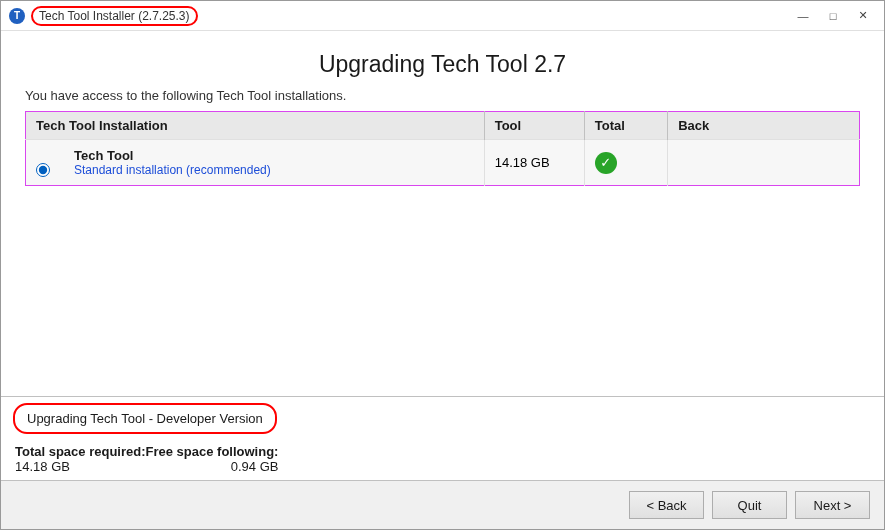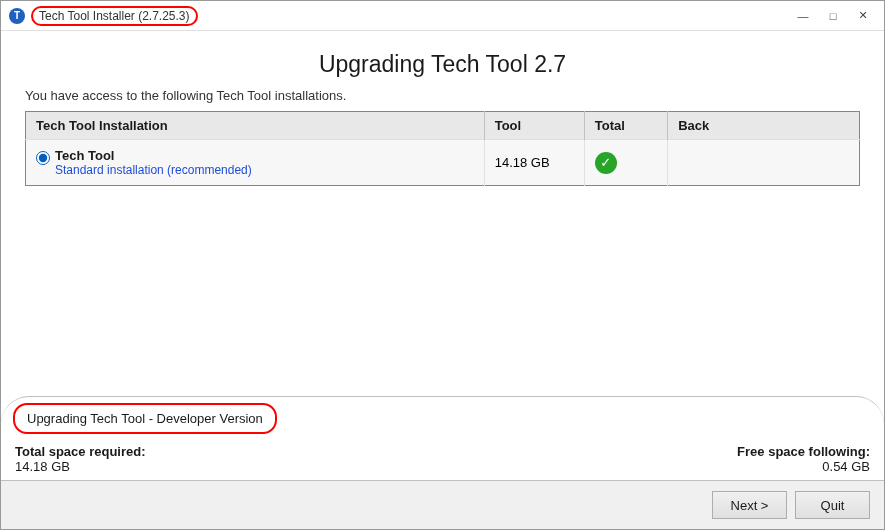--- a/index.html
+++ b/index.html
@@ -136,22 +136,22 @@
       background: #f7f7f7;
     }
 
     .col-installation { width: 55%; }
     .col-size { width: 12%; }
     .col-status { width: 10%; }
     .col-info { width: 23%; }
 
     .radio-cell {
       display: flex;
-      align-items: flex-start;
-      gap: 5px;
+      align-items: flex-end;
+      gap: 24px;
     }
 
     .radio-input {
       margin-top: 3px;
       width: 14px;
       height: 14px;
       accent-color: #0060c0;
     }
 
     .install-name {
@@ -177,36 +177,35 @@
       font-size: 13px;
     }
 
     
     .spacer { flex: 1; }
 
     
     .footer {
       border-top: 1px solid #c0c0c0;
       flex-shrink: 0;
-      border-radius: 28px;
     }
 
     .footer-status {
       padding: 6px 12px;
       font-size: 13px;
       color: #1a1a1a;
       border: 2px solid red;
       border-radius: 14px;
       display: inline-block;
       margin: 6px 12px;
     }
 
     .footer-space-row {
       display: flex;
-      justify-content: space-between;
+      justify-content: flex-start;
       padding: 4px 14px 6px 14px;
       font-size: 13px;
       color: #1a1a1a;
     }
 
     .footer-space-label { font-weight: 700; }
 
     .footer-buttons {
       background: #f0f0f0;
       border-top: 1px solid #c0c0c0;
@@ -289,23 +288,24 @@
     <div>
       <span class="footer-status">Upgrading Tech Tool - Developer Version</span>
     </div>
     <div class="footer-space-row">
       <div>
         <span class="footer-space-label">Total space required:</span><br>
         <span>14.18 GB</span>
       </div>
       <div style="text-align:right;">
         <span class="footer-space-label">Free space following:</span><br>
-        <span>0.54 GB</span>
+        <span>0.94 GB</span>
       </div>
     </div>
 
     <div class="footer-buttons">
+      <button class="btn">&lt; Back</button>
+      <button class="btn">Quit</button>
       <button class="btn">Next &gt;</button>
-      <button class="btn">Quit</button>
     </div>
   </div>
 
 </div>
 
 </body></html>

